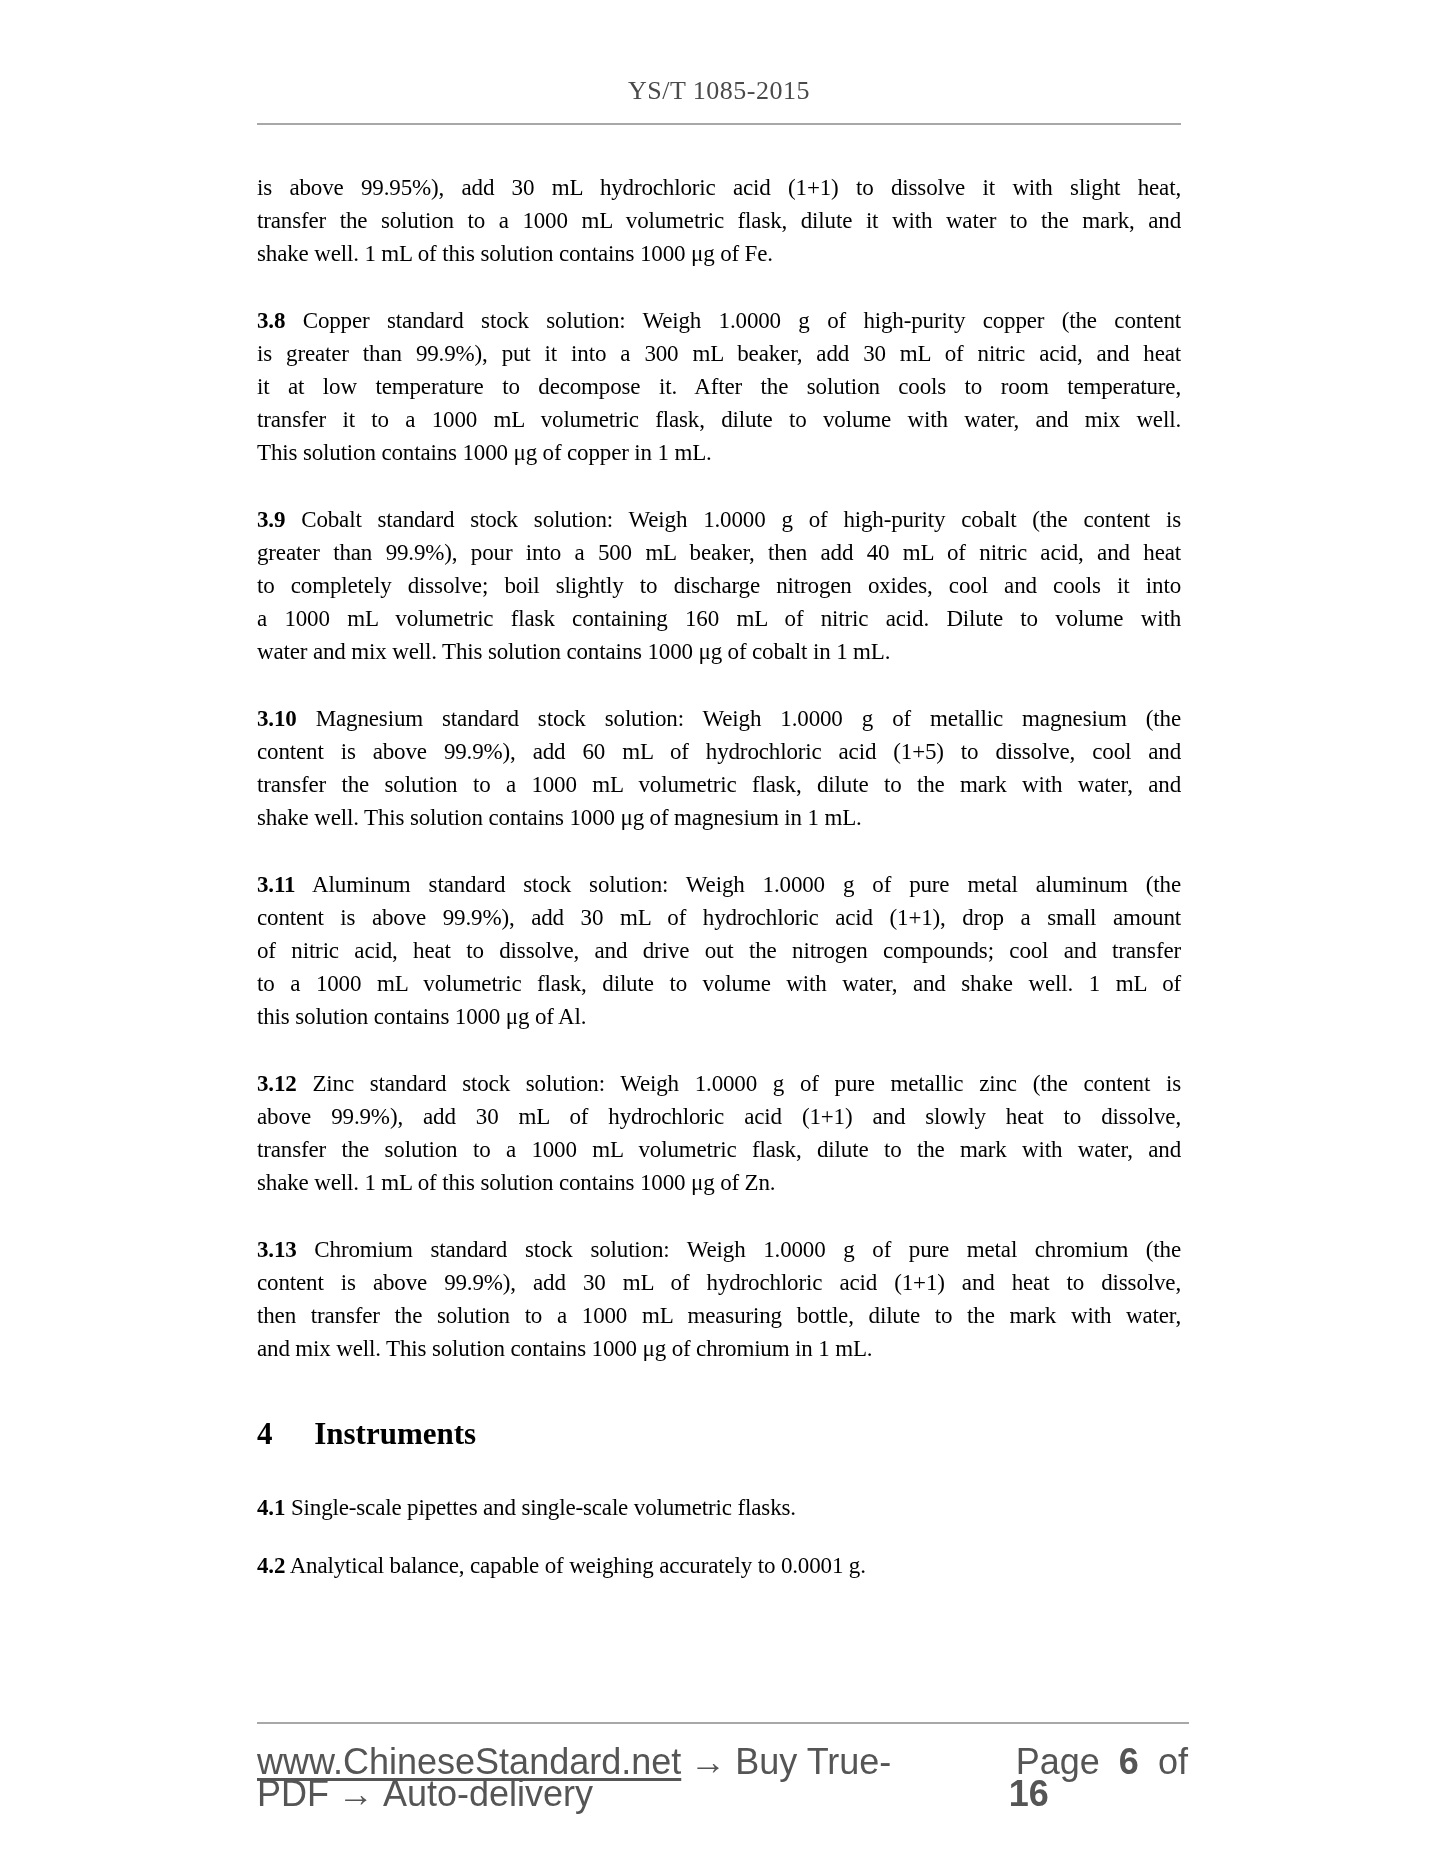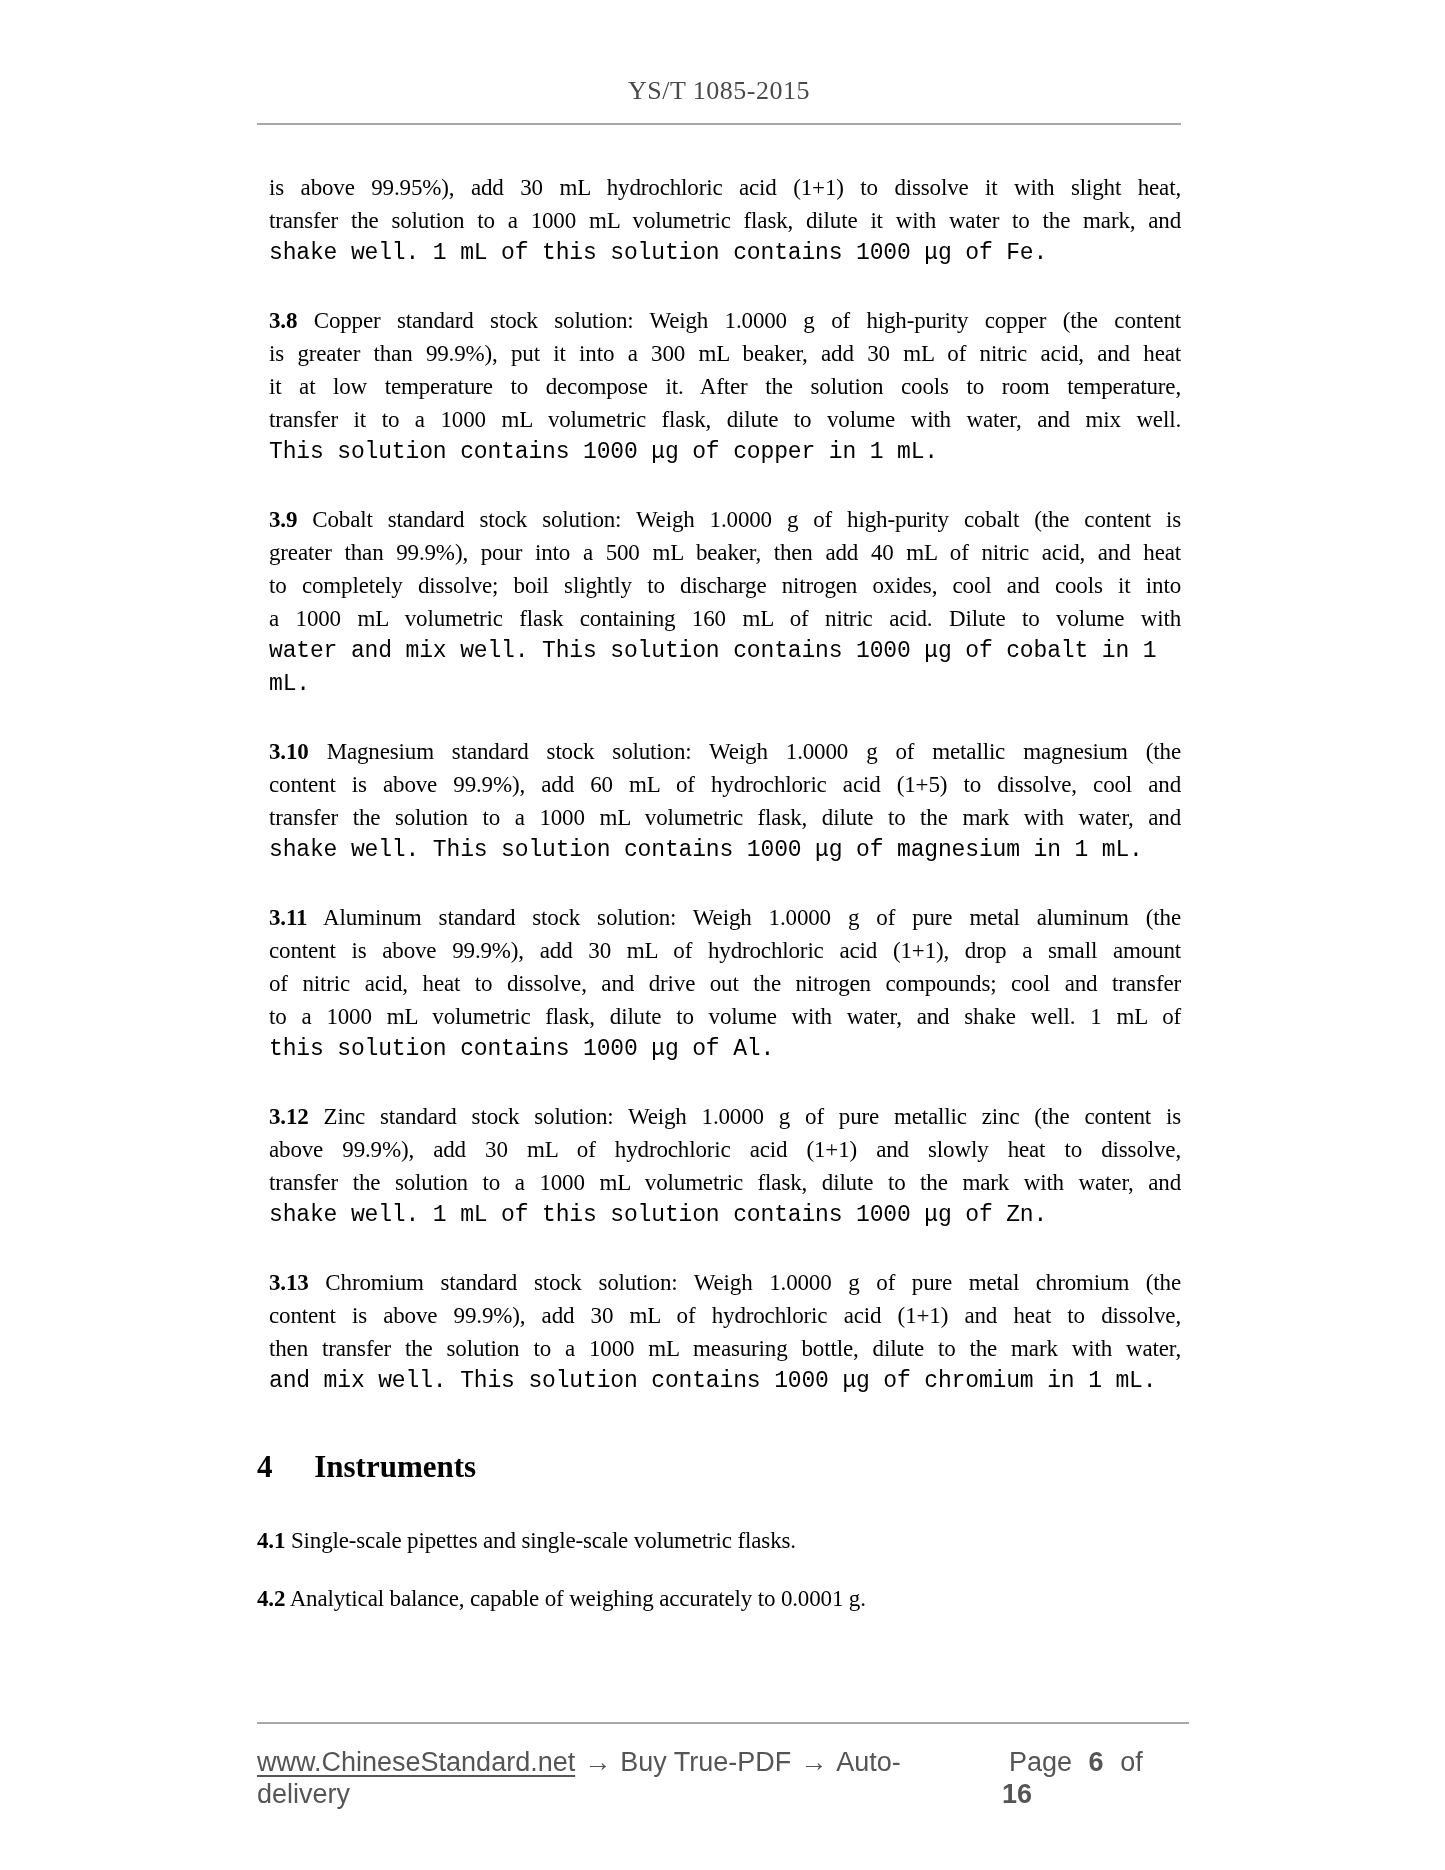--- a/index.html
+++ b/index.html
@@ -36,31 +36,29 @@
     background: var(--rule-color, #a8a8a8);
   }
   .body-text {
     margin-top: 46px;
   }
   .para {
     margin-top: 34px;
     font-size: 23px;
     line-height: 33px;
     letter-spacing: -0.15px;
-    margin-left: 12px;
   }
   .para:first-child { margin-top: 0; }
   .para .jline {
     text-align: justify;
     text-align-last: justify;
   }
   .para .lline {
-    text-align: left;
+    text-align: right;
     text-align-last: left;
-    font-family: Liberation Mono, monospace;
   }
   .clause-num { font-weight: bold; }
   .section-heading {
     margin-top: 46px;
     font-size: 31px;
     line-height: 46px;
     font-weight: bold;
   }
   .sec-num { margin-right: 34px; }
   .item {
@@ -80,21 +78,21 @@
   }
   .footer-rule {
     height: 2px;
     background: var(--rule-color, #a8a8a8);
   }
   .footer-row {
     margin-top: 22px;
     display: flex;
     justify-content: space-between;
     align-items: flex-end;
-    font-size: 27px;
+    font-size: 36px;
     line-height: 32px;
   }
   .flink {
     text-decoration: underline;
     text-underline-offset: 4px;
     cursor: pointer;
     color: inherit;
   }
   .farrow { margin: 0 9px; }
   .footer-right span, .footer-right b { margin-left: 9px; }

